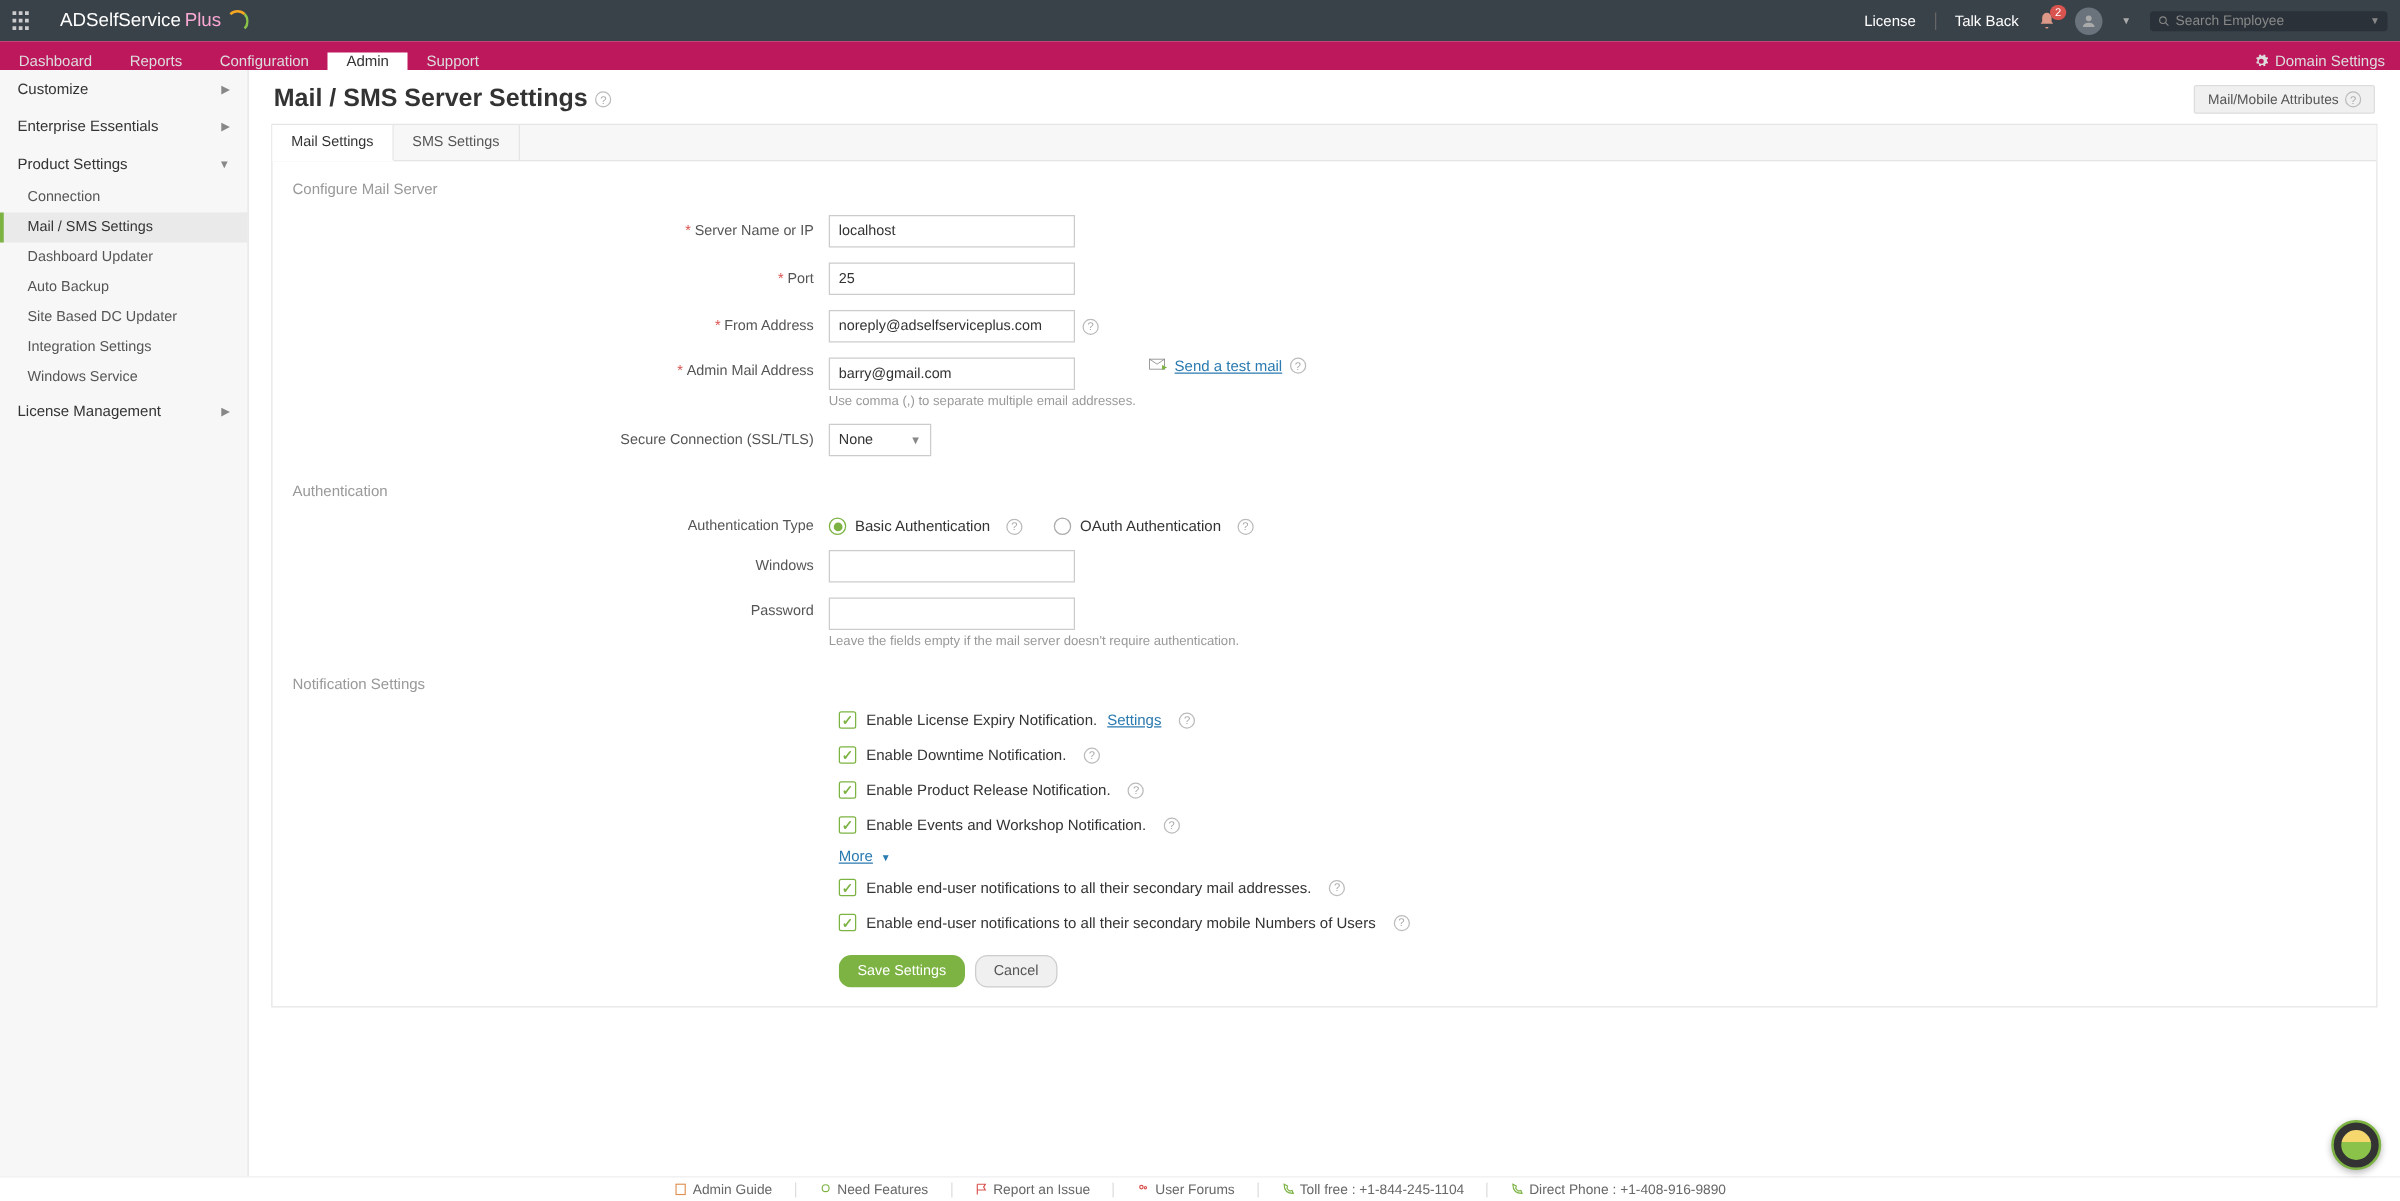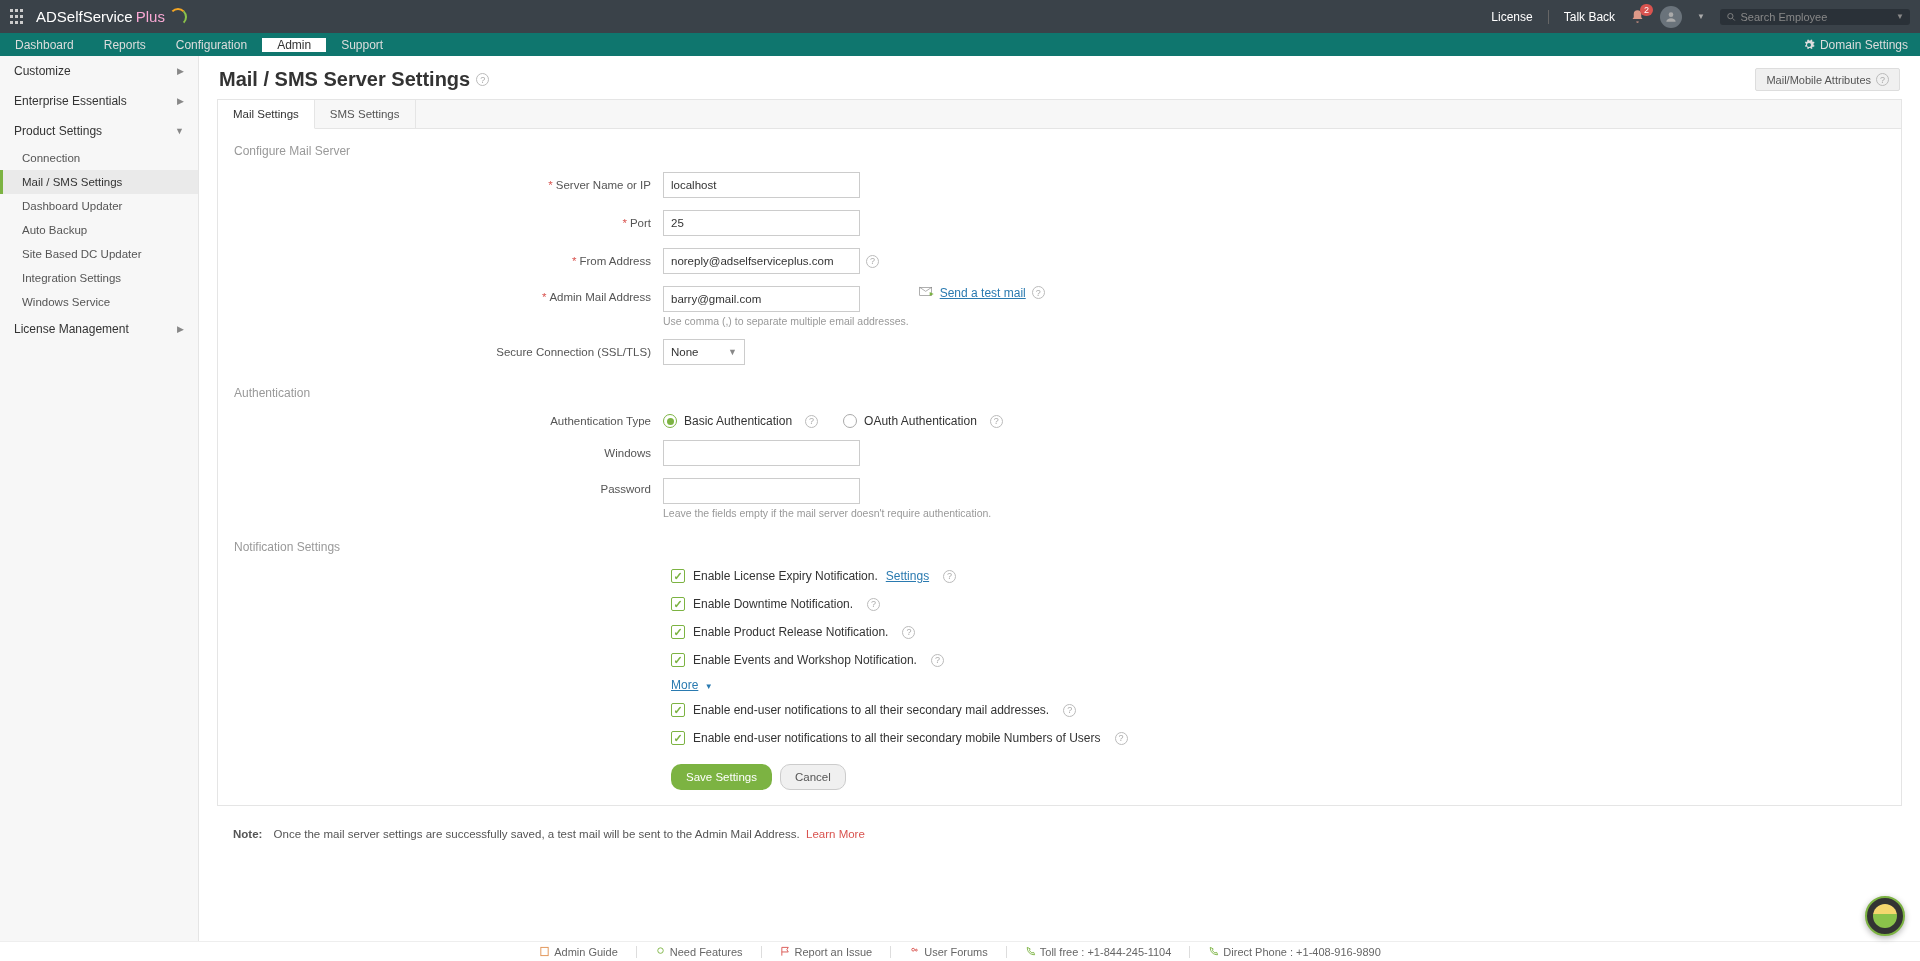--- a/index.html
+++ b/index.html
@@ -1,38 +1,38 @@
 <!DOCTYPE html>
 <html><head>
 <meta charset="utf-8">
 <style>
 * { box-sizing: border-box; margin: 0; padding: 0; }
 body { font-family: -apple-system, "Segoe UI", Arial, sans-serif; font-size: 12px; color: #333; background: #fff; width: 1920px; height: 961px; overflow: hidden; position: relative; }
 
 
-.header { background: #3a4249; height: 33px; display: flex; align-items: center; padding: 0 10px; color: #fff; }
+.header { background: #3a4249; height: 33px; display: flex; align-items: center; padding: 0 10px; color: #fff; gap: 12px; }
 .apps-icon { display: inline-flex; flex-wrap: wrap; width: 16px; height: 16px; gap: 2px; cursor: pointer; }
 .apps-icon span { width: 3px; height: 3px; background: #ccc; }
 .logo { margin-left: 10px; font-size: 15px; color: #fff; display: flex; align-items: center; }
 .logo-plus { color: #f9a8d4; font-weight: 300; margin-left: 3px; }
 .logo-swirl { width: 18px; height: 18px; margin-left: 4px; position: relative; }
 .logo-swirl::before { content: ''; position: absolute; width: 14px; height: 14px; border: 2px solid transparent; border-top-color: #f5a623; border-right-color: #8bc34a; border-radius: 50%; }
 .header-right { margin-left: auto; display: flex; align-items: center; gap: 15px; font-size: 12px; }
 .header-link { color: #fff; cursor: pointer; }
 .header-divider { width: 1px; height: 14px; background: #666; }
 .bell-wrap { position: relative; cursor: pointer; }
 .bell-badge { position: absolute; top: -5px; right: -8px; background: #d9534f; color: #fff; font-size: 9px; padding: 1px 4px; border-radius: 7px; }
 .avatar-icon { width: 22px; height: 22px; border-radius: 50%; background: #6a737b; display: flex; align-items: center; justify-content: center; cursor: pointer; }
 .search-wrap { background: #2a3138; border-radius: 3px; display: flex; align-items: center; padding: 2px 6px; width: 190px; }
 .search-input { background: transparent; border: none; color: #ccc; font-size: 11px; width: 100%; outline: none; }
 .search-input::placeholder { color: #888; }
 .search-icon-small { width: 12px; height: 12px; margin-right: 4px; }
 
 
-.nav-tabs { background: #0f766e; height: 23px; display: flex; align-items: center; position: relative; }
+.nav-tabs { background: #be185d; height: 23px; display: flex; align-items: flex-end; position: relative; }
 .nav-tab { padding: 0 15px; color: #ddd; display: flex; align-items: center; cursor: pointer; font-size: 12px; }
 .nav-tab.active { background: #fff; color: #333; }
 .domain-settings { margin-left: auto; padding: 0 12px; color: #ddd; display: flex; align-items: center; gap: 5px; cursor: pointer; font-size: 12px; }
 
 
 .sidebar { position: absolute; left: 0; top: 56px; bottom: 20px; width: 199px; background: #f7f7f7; border-right: 1px solid #e5e5e5; }
 .sidebar-item { padding: 8px 14px; display: flex; align-items: center; justify-content: space-between; cursor: pointer; font-size: 12px; color: #333; }
 .sidebar-item.bold { font-weight: 400; }
 .sidebar-sub { padding: 6px 14px 6px 22px; cursor: pointer; font-size: 11.5px; color: #555; }
 .sidebar-sub.active { background: #eaeaea; border-left: 3px solid #7cb342; padding-left: 19px; color: #333; }
@@ -297,25 +297,20 @@
       <span>Enable end-user notifications to all their secondary mobile Numbers of Users</span>
       <span class="help-icon">?</span>
     </div>
 
     <div class="button-row">
       <button class="btn btn-primary">Save Settings</button>
       <button class="btn btn-secondary">Cancel</button>
     </div>
   </div>
 
-  <div class="note-bar">
-    <span class="note-label">Note:</span>
-    <span>Once the mail server settings are successfully saved, a test mail will be sent to the Admin Mail Address.</span>
-    &nbsp;<span class="link" style="text-decoration:none;color:#d9534f;">Learn More</span>
-  </div>
 </div>
 
 <div class="footer">
   <div class="footer-item">
     <svg width="11" height="11" viewBox="0 0 24 24">
         <rect x="4" y="3" width="16" height="18" stroke="#e09050" fill="none" stroke-width="2"></rect>
       </svg>
     <span>Admin Guide</span>
   </div>
   <span class="footer-divider"></span>

